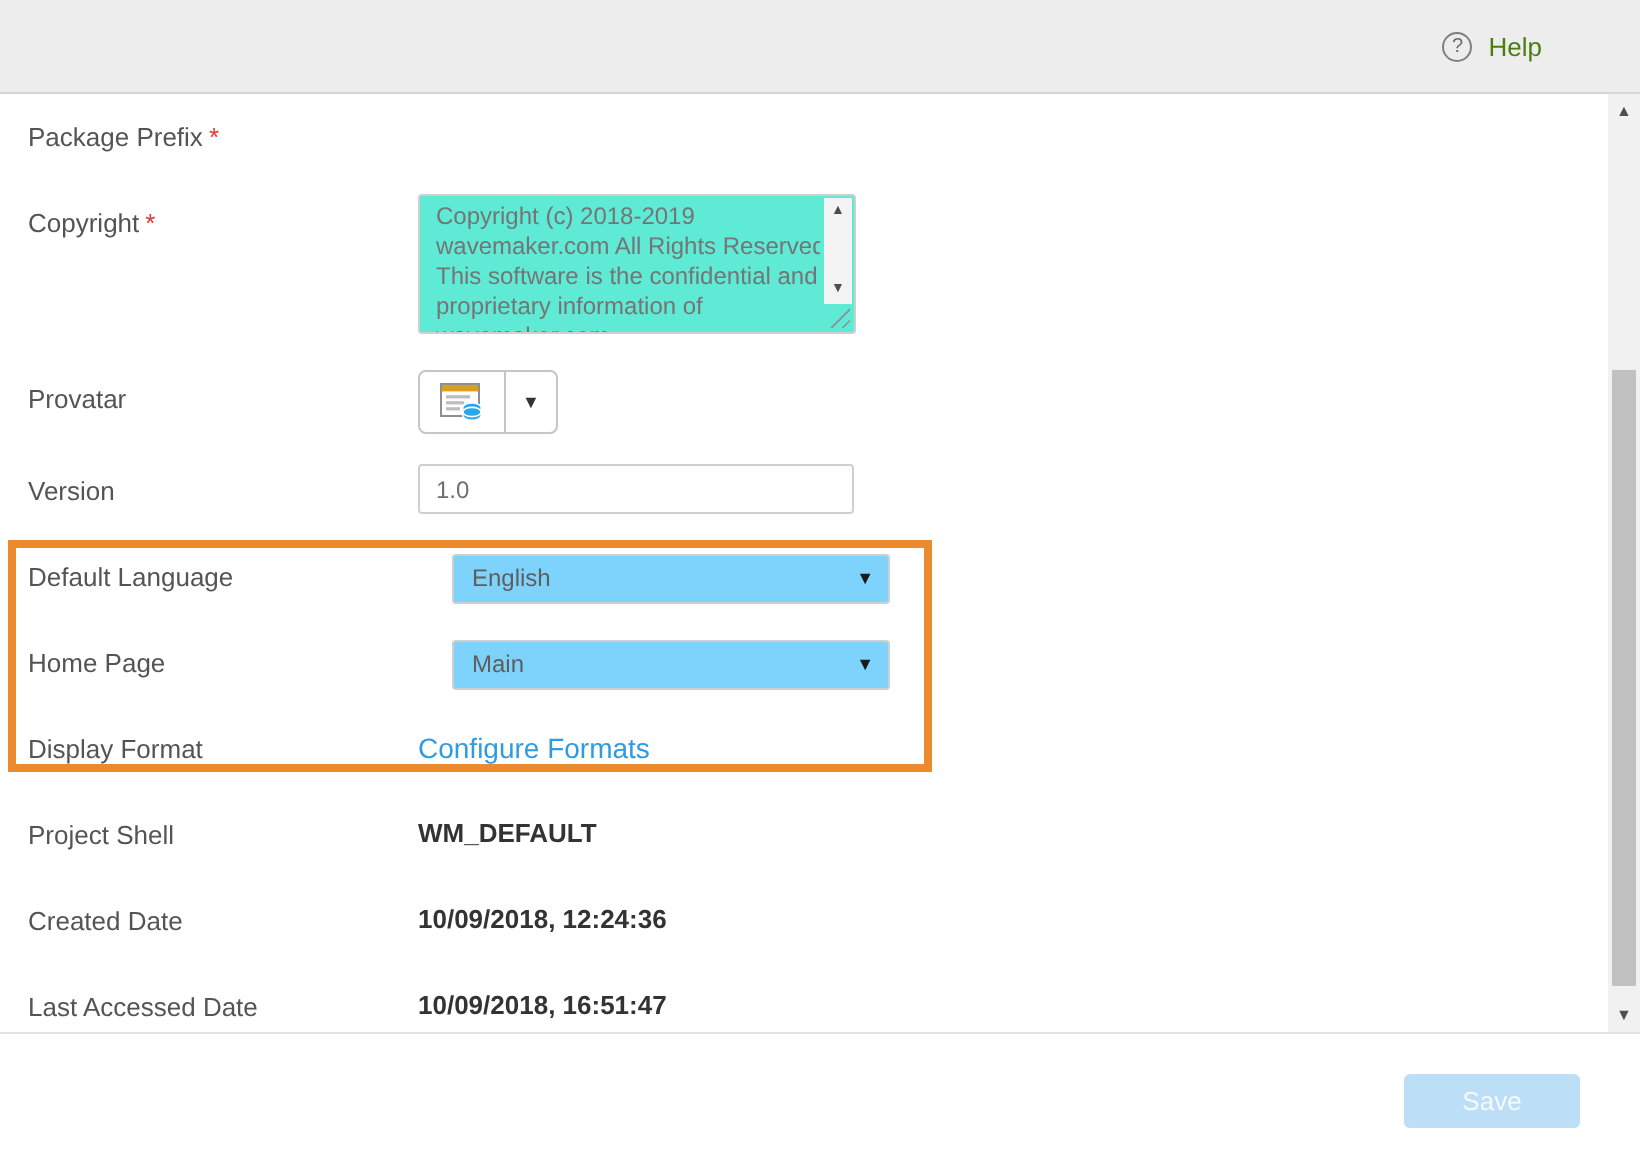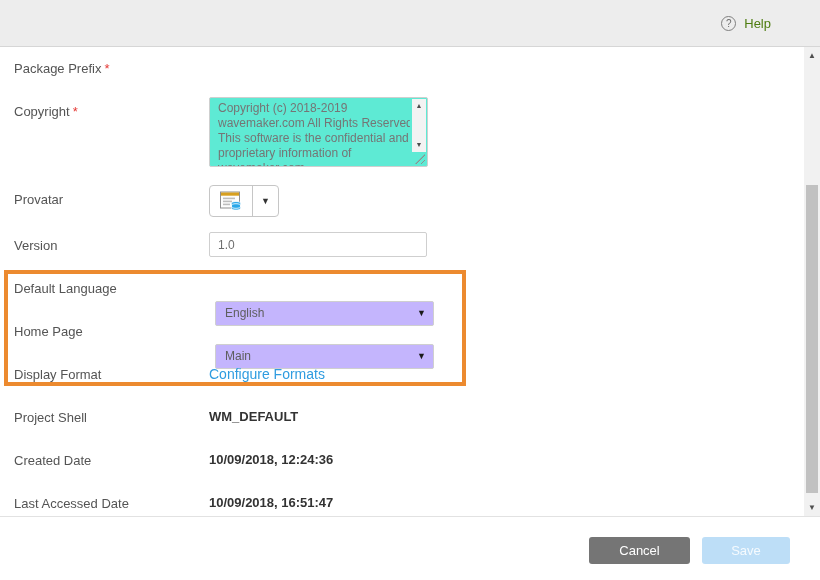--- a/index.html
+++ b/index.html
@@ -142,27 +142,26 @@
   .provatar-caret-cell {
     flex: 1;
     display: flex; align-items: center; justify-content: center;
     font-size: 9px;
     color: #333333;
   }
 
   
   .select-box {
     position: absolute;
-    left: 215px;
+    left: 226px;
     width: 219px; height: 25px;
     border: 1px solid #cfcfcf;
     border-radius: 2px;
-    background: #c4b5fd;
-    cursor: pointer;
-    margin-top: 24px;
+    background: #7dd3fc;
+    cursor: pointer;
   }
   .select-value {
     position: absolute;
     left: 9px; top: 0;
     line-height: 23px;
     font-size: 12px;
     color: #5e5e5e;
   }
   .select-caret {
     position: absolute;
@@ -333,17 +332,16 @@
 
   <div class="highlight-box"></div>
 
   <div class="page-scrollbar">
     <span class="sb-arrow up">▲</span>
     <div class="sb-thumb"></div>
     <span class="sb-arrow down">▼</span>
   </div>
 
   <div class="dlg-footer">
-    <button class="btn btn-cancel">Cancel</button>
     <button class="btn btn-save">Save</button>
   </div>
 
 </div>
 
 </body></html>

